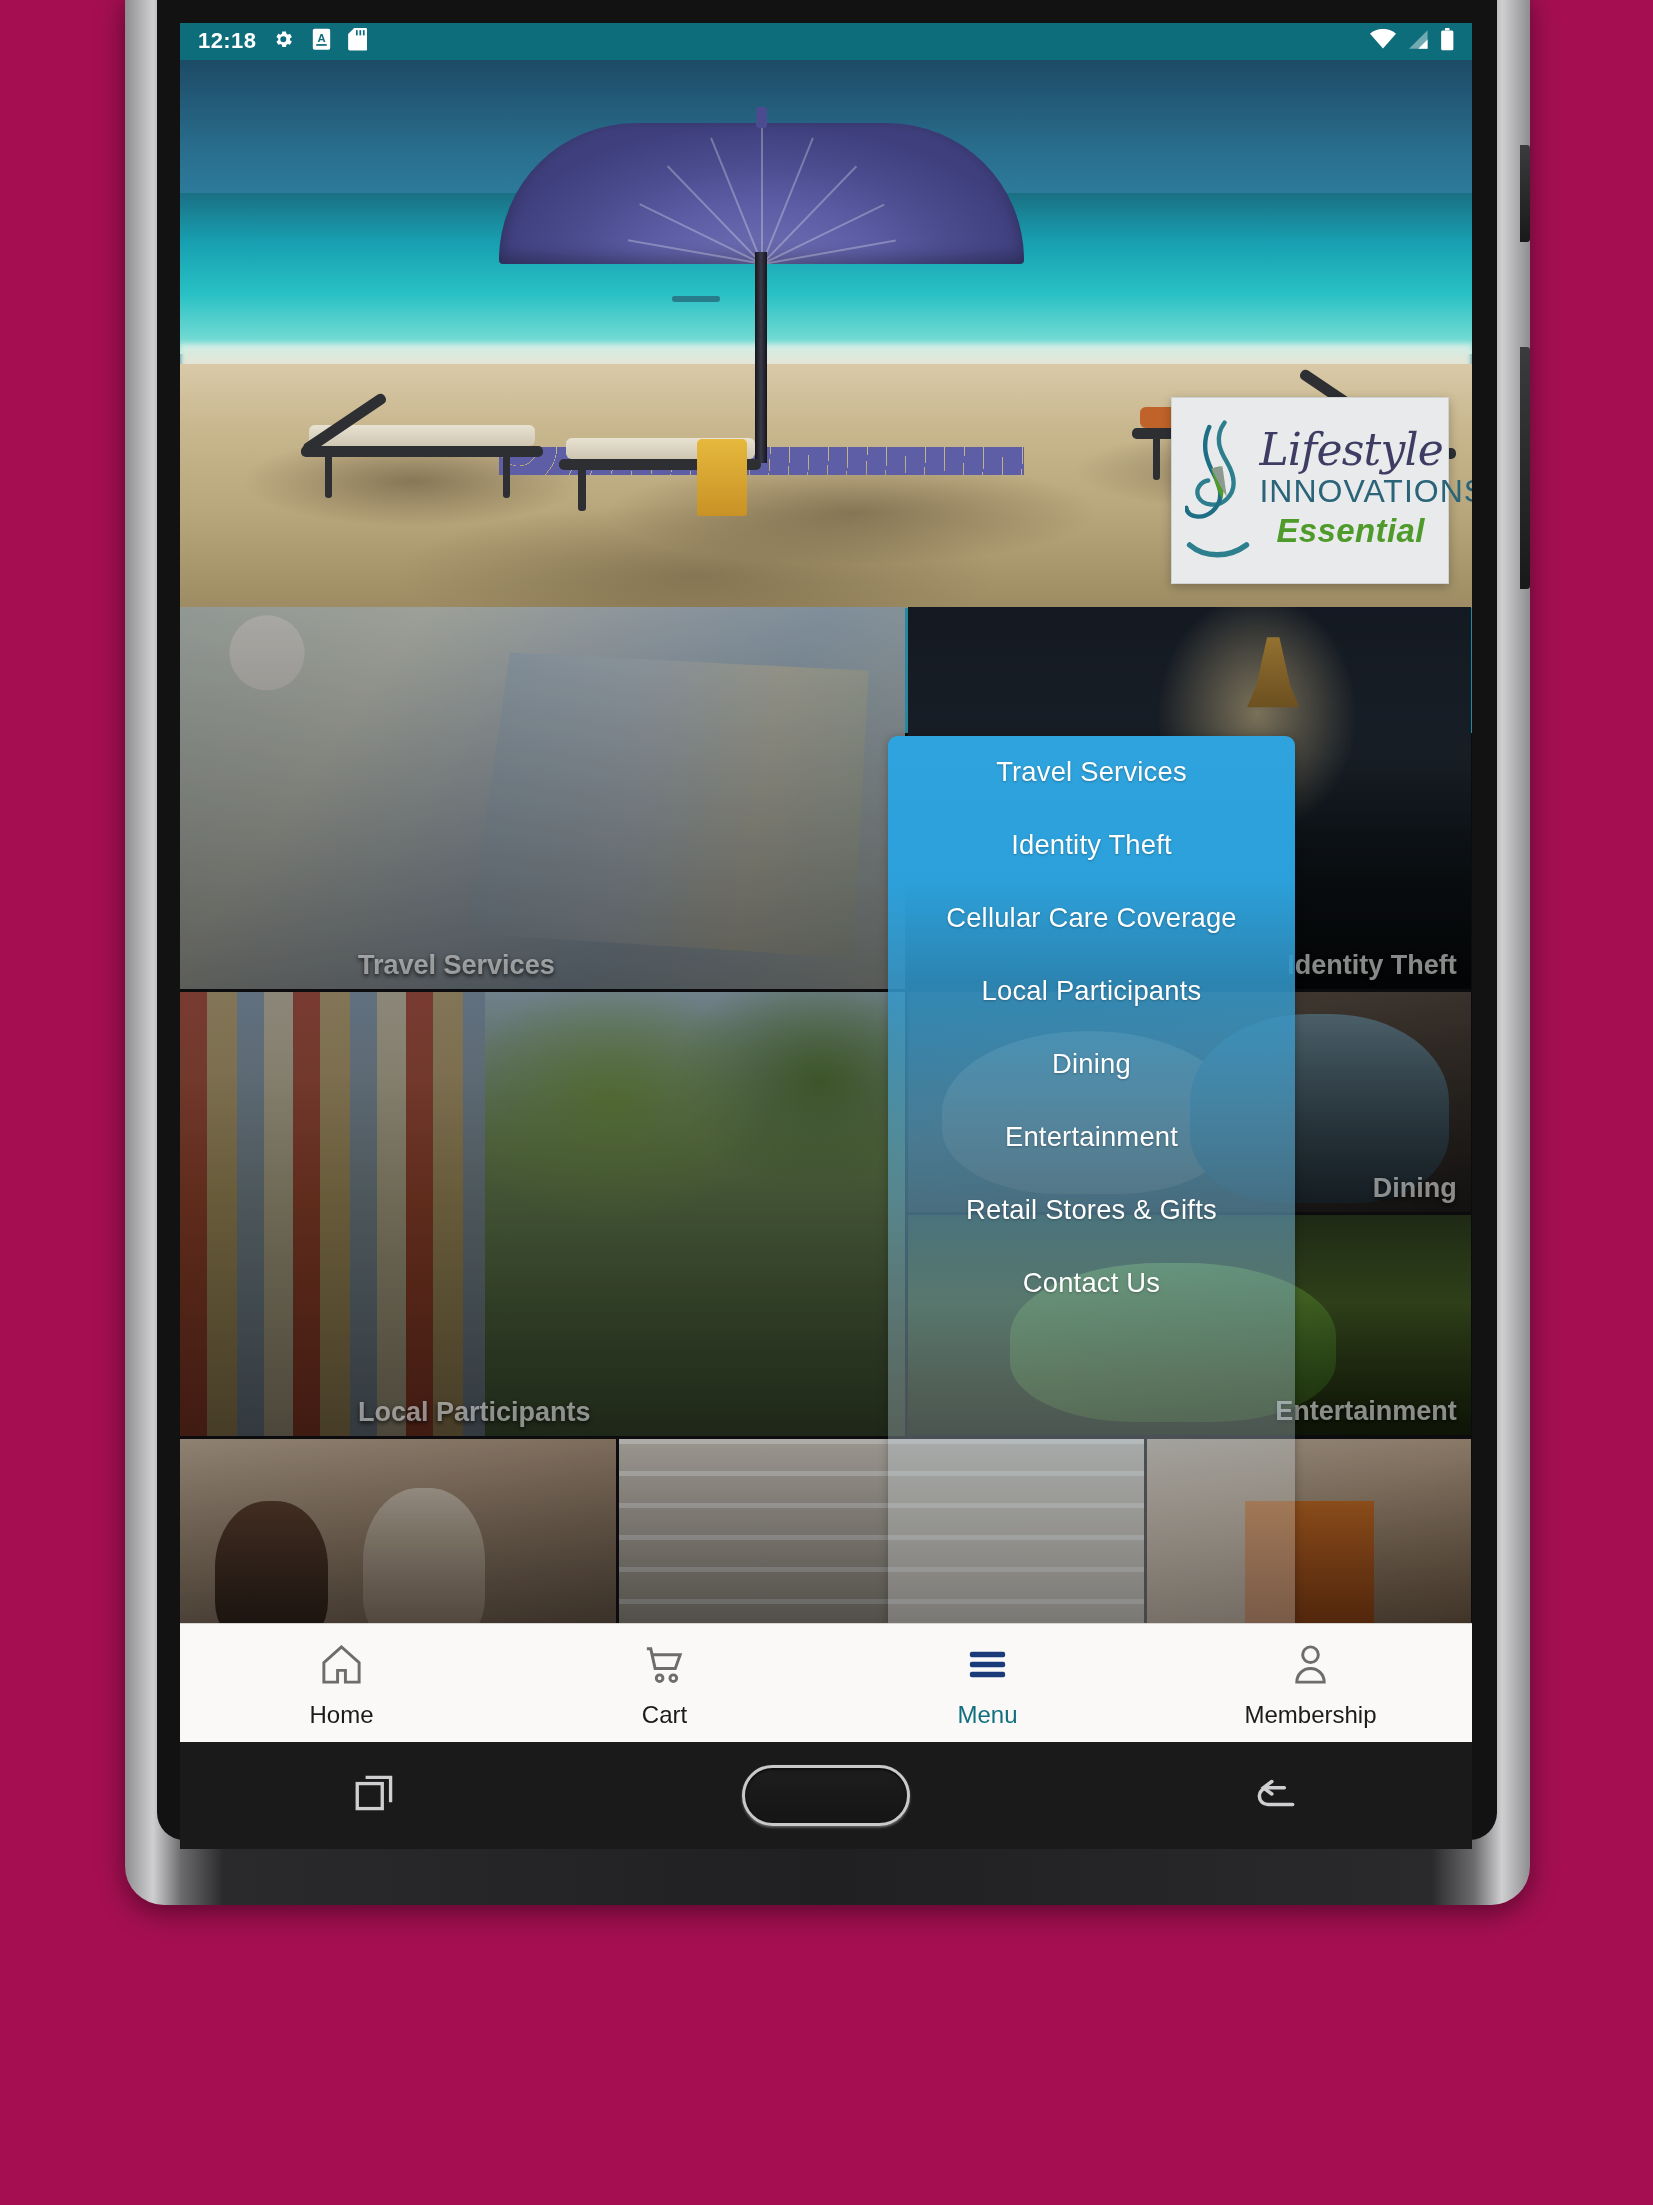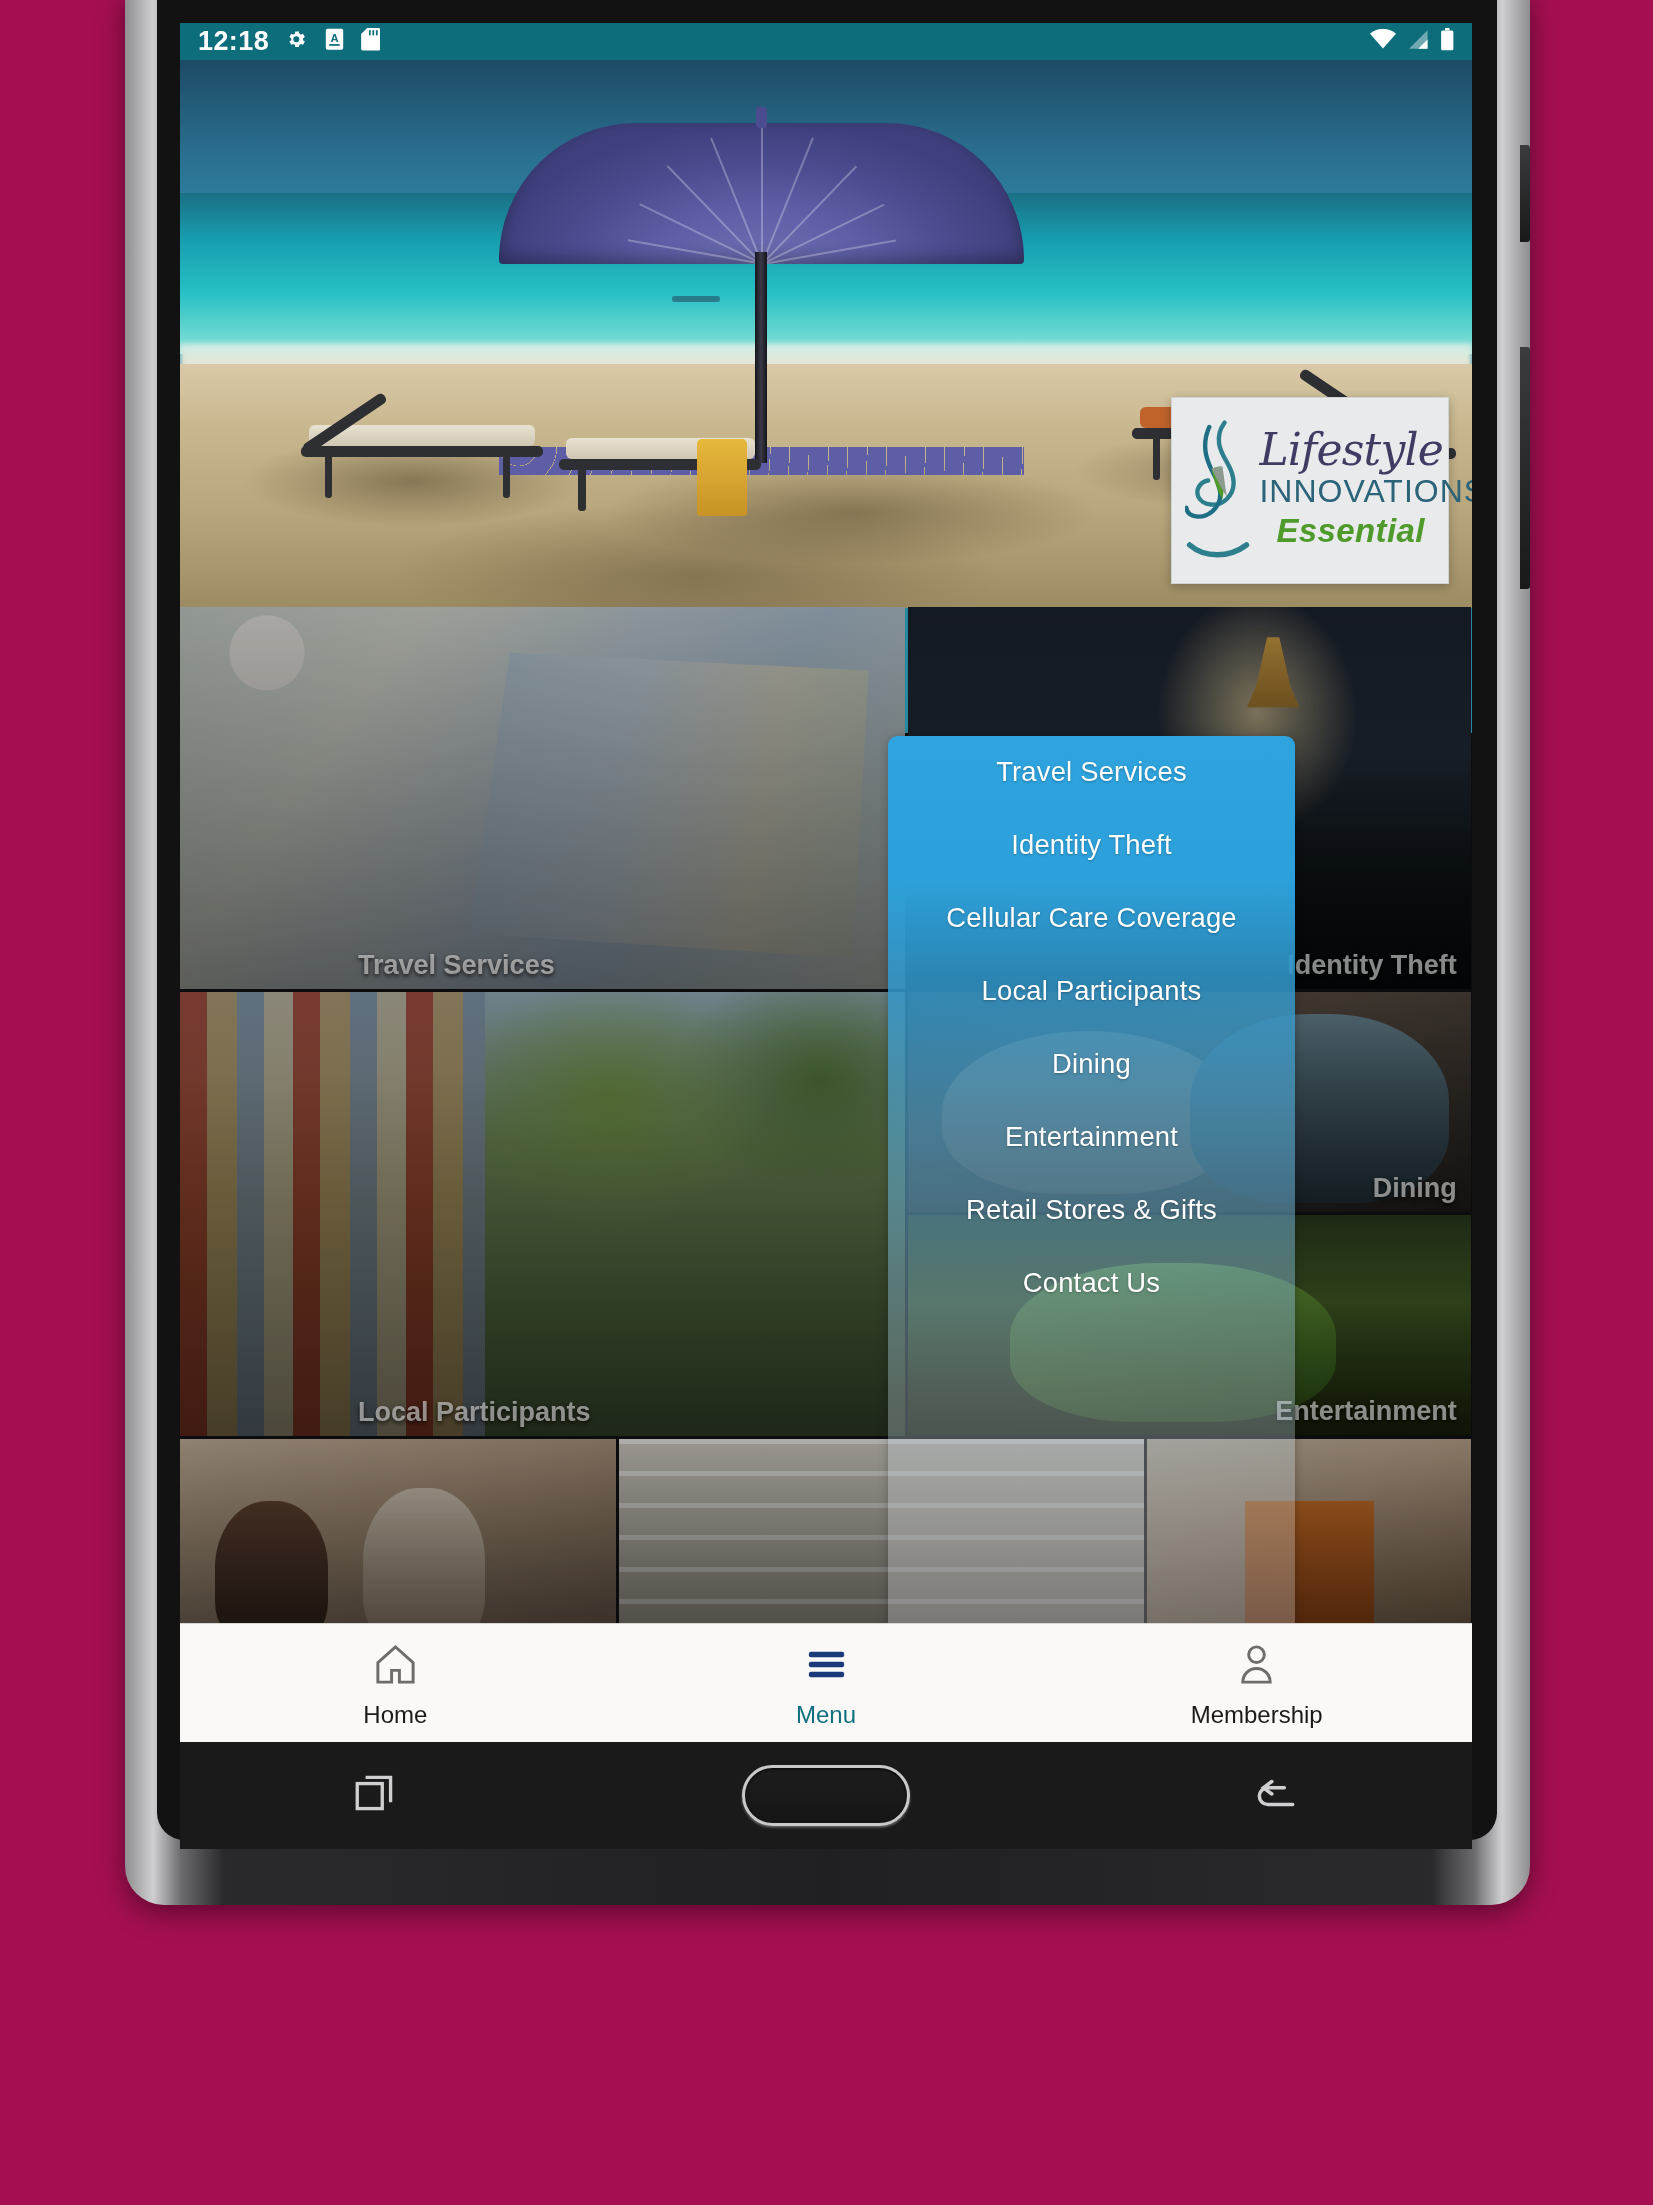--- a/index.html
+++ b/index.html
@@ -54,21 +54,21 @@
   
   .statusbar {
     position: absolute; left: 0; top: 0;
     width: 100%; height: 37px;
     background: #0d6d7b;
     display: flex; align-items: center;
     padding: 0 18px;
     color: #ffffff;
   }
   .sb-left { display: flex; align-items: center; gap: 16px; }
-  .sb-time { font-size: 27px; font-weight: 700; letter-spacing: 0.4px; }
+  .sb-time { font-size: 22px; font-weight: 700; letter-spacing: 0.4px; }
   .sb-right { margin-left: auto; display: flex; align-items: center; gap: 10.5px; }
   .ico { display: inline-block; }
 
   
   .hero {
     position: absolute; left: 0; top: 37px;
     width: 100%; height: 673px;
     overflow: hidden;
   }
   .hero-sky {
@@ -544,20 +544,30 @@
 
       <div class="nav-item">
         <span>
           <svg width="47" height="47" viewBox="0 0 24 24" fill="none" stroke="#6d6d6d" stroke-width="1.5">
             <path d="M12 3 3 11v10h7v-6h4v6h7V11z"></path>
           </svg>
         </span>
         <span class="nav-label">Home</span>
       </div>
 
+      <div class="nav-item">
+        <span>
+          <svg width="47" height="47" viewBox="0 0 24 24" fill="none" stroke="#6d6d6d" stroke-width="1.5">
+            <path d="M3 4h2l2.2 10h10.3L20 7H6.2"></path>
+            <circle cx="9.5" cy="19" r="1.7"></circle>
+            <circle cx="16.5" cy="19" r="1.7"></circle>
+          </svg>
+        </span>
+        <span class="nav-label">Cart</span>
+      </div>
 
       <div class="nav-item active">
         <span>
           <svg width="47" height="47" viewBox="0 0 24 24">
             <rect x="3" y="5.5" width="18" height="2.8" rx="1" fill="#1b3a7a"></rect>
             <rect x="3" y="10.6" width="18" height="2.8" rx="1" fill="#1b3a7a"></rect>
             <rect x="3" y="15.7" width="18" height="2.8" rx="1" fill="#1b3a7a"></rect>
           </svg>
         </span>
         <span class="nav-label">Menu</span>

